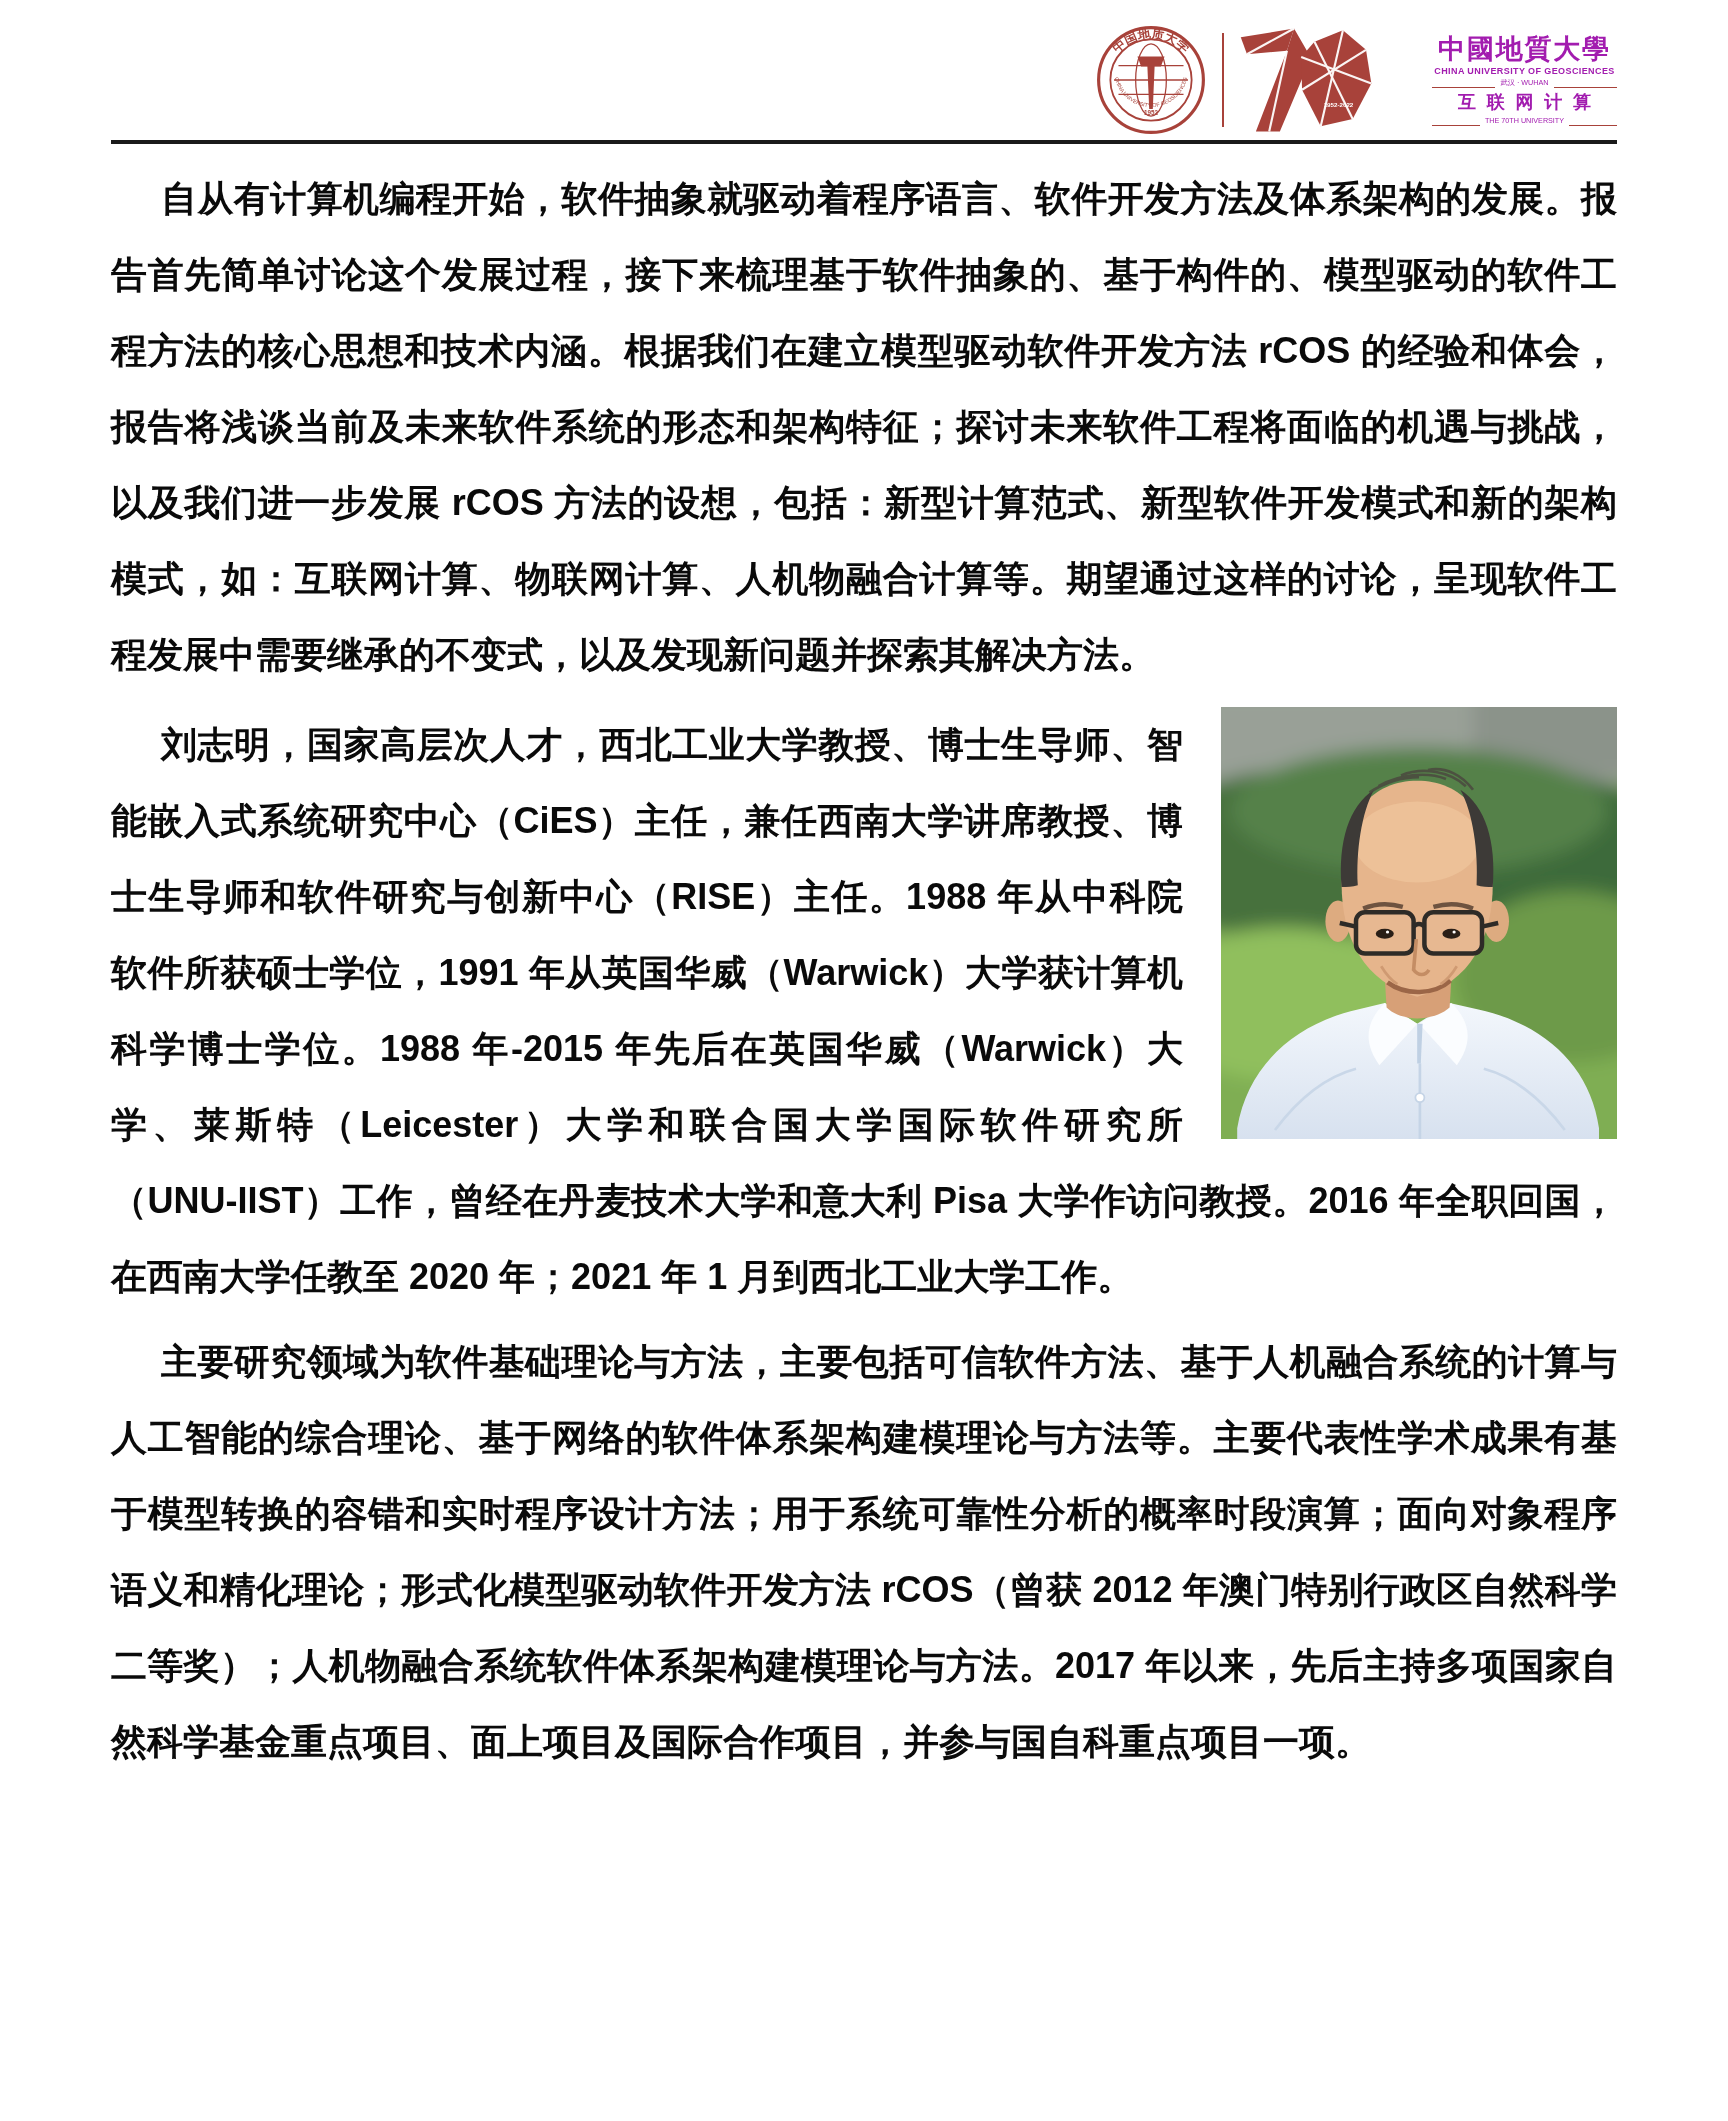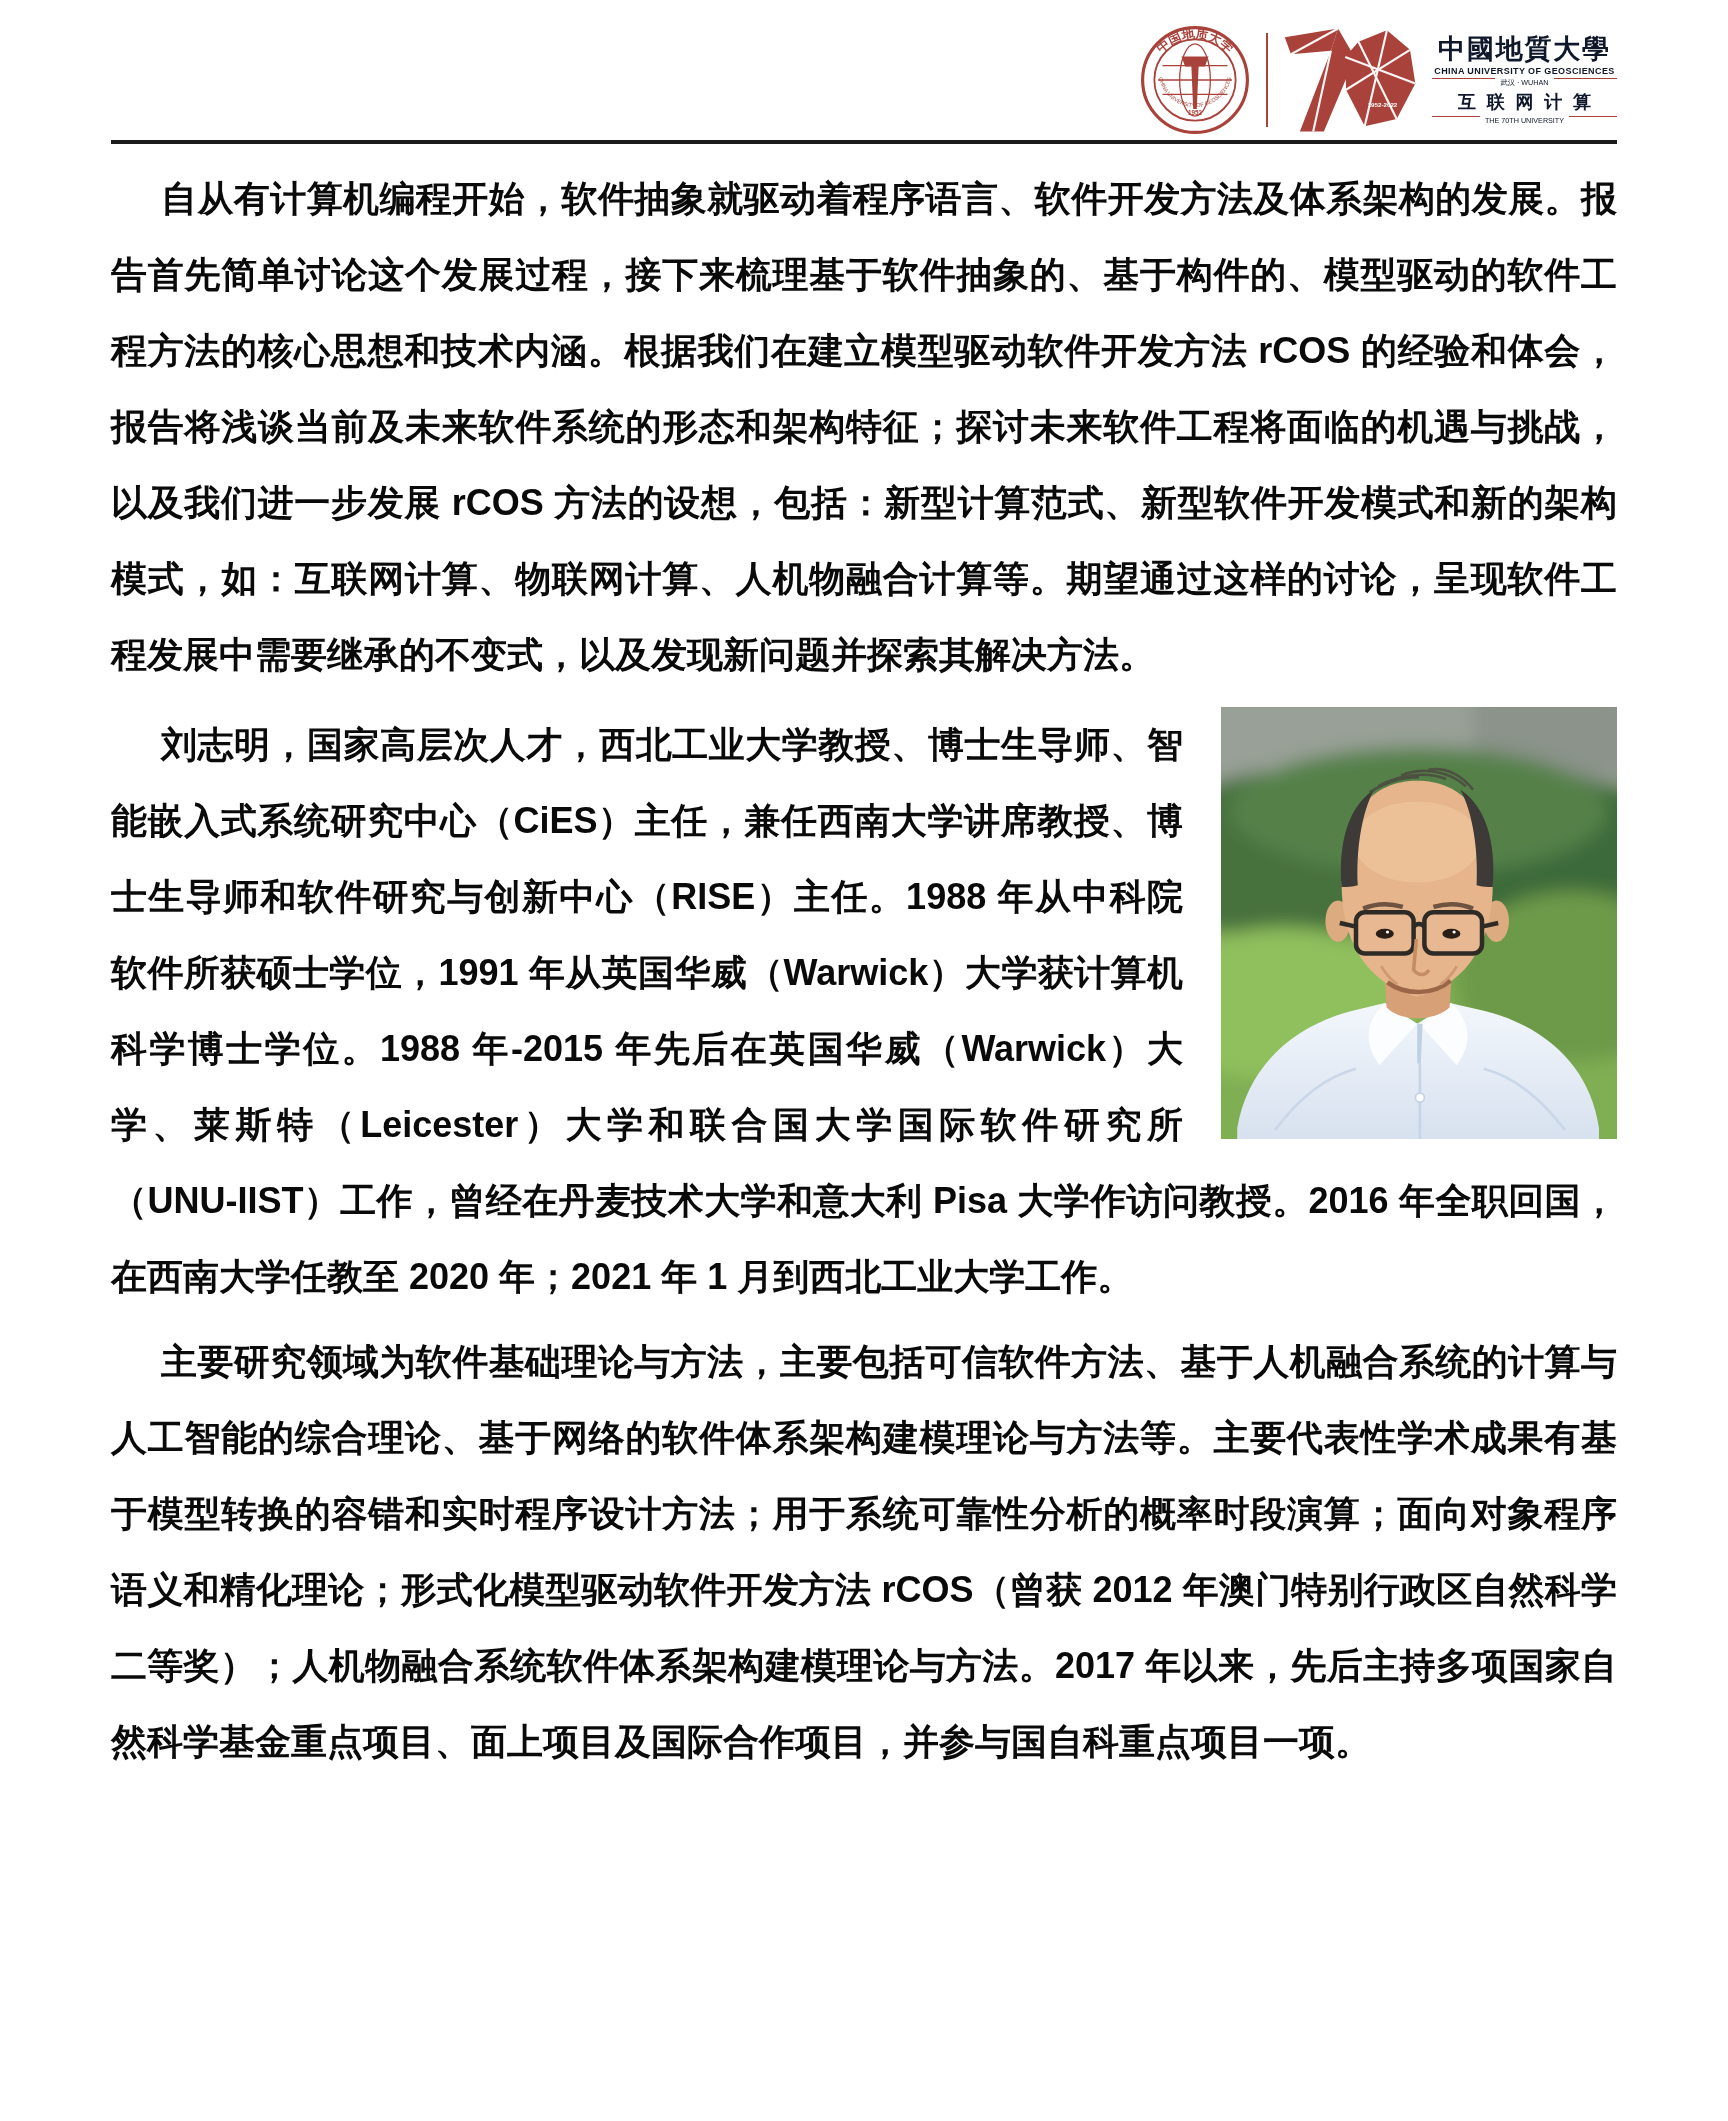--- a/index.html
+++ b/index.html
@@ -11,24 +11,24 @@
     padding:0 111px;
     overflow:hidden;
     font-family:"Liberation Sans","DejaVu Sans",sans-serif;
     color:#0a0a0a;
   }
   
   .hdr{position:absolute;top:0;left:111px;right:111px;height:144px;}
   .rule{position:absolute;left:0;right:0;top:140px;height:3.6px;background:#1a1a1a;}
   .brand{position:absolute;top:25px;right:0;display:flex;align-items:center;gap:14.4px;height:110px;}
   .brand-divider{width:2.7px;height:94px;background:#a8423a;}
-  .brand-text{display:flex;flex-direction:column;align-items:center;width:185px;color:#0f172a;}
+  .brand-text{display:flex;flex-direction:column;align-items:center;width:185px;color:#a21caf;margin-left:44px;}
   .brand-cn{font-size:27px;font-weight:bold;letter-spacing:1.8px;white-space:nowrap;line-height:31px;}
   .brand-en{font-size:9px;font-weight:bold;letter-spacing:0.4px;white-space:nowrap;line-height:12.6px;}
-  .brand-tiny{font-size:7.2px;line-height:10px;display:flex;align-items:flex-start;gap:5.4px;width:100%;white-space:nowrap;}
+  .brand-tiny{font-size:7.2px;line-height:10px;display:flex;align-items:flex-end;gap:5.4px;width:100%;white-space:nowrap;}
   .brand-tiny::before,.brand-tiny::after{content:"";flex:1;border-top:0.9px solid #a8423a;}
   .brand-anniv{font-size:18px;font-weight:bold;letter-spacing:10.8px;text-indent:10.8px;white-space:nowrap;line-height:25px;margin:1.8px 0 0.9px;}
   
   main{padding-top:161px;}
   .h{font-size:36px;font-weight:bold;line-height:76px;margin:0;}
   .h-title{margin-top:15.3px;}
   .h-abstract{margin-top:15.3px;}
   .h-bio{margin-top:18px;}
   .body{
     font-size:36px;line-height:76px;margin:0;

